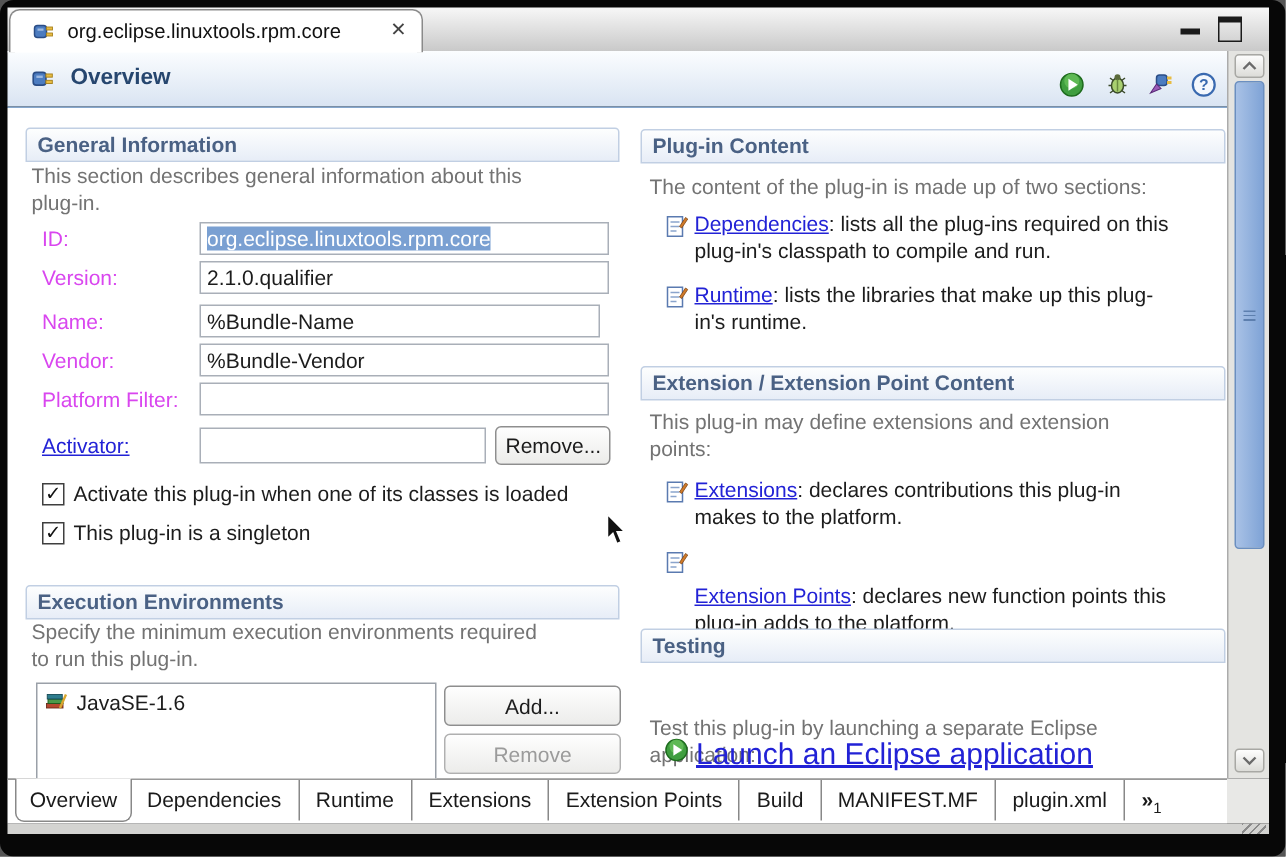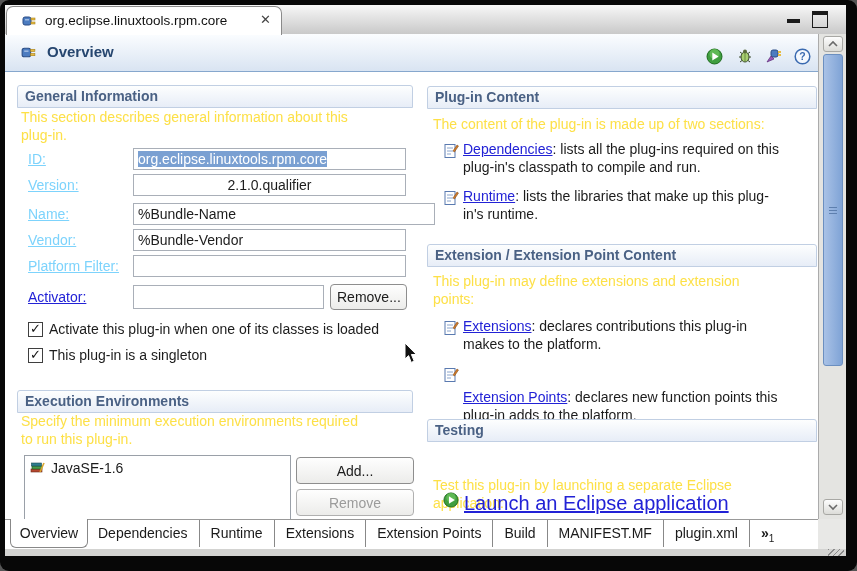--- a/index.html
+++ b/index.html
@@ -16,22 +16,22 @@
   .winbtn-max{left:812px;top:11px;width:14px;height:12px;border:1px solid #1a1a1a;border-top-width:4px;background:transparent;}
   
   .form-header{left:5px;top:34px;width:813px;height:37px;background:linear-gradient(#fbfdff,#d9e4f2);border-bottom:1px solid #86a7cd;}
   .form-title{position:absolute;left:42px;top:9px;font-size:15px;font-weight:bold;color:#26466f;}
   .hicon{position:absolute;top:10px;width:18px;height:18px;}
   
   .content{left:5px;top:72px;width:813px;height:447px;background:#ffffff;}
   .section-titlebar{position:absolute;height:21px;border:1px solid #c1cfe3;border-radius:3px 3px 0 0;
      background:linear-gradient(#fdfefe,#e7edf7);font-size:14px;font-weight:bold;color:#4a6184;
      line-height:21px;padding-left:7px;box-sizing:content-box;}
-  .wraptext{position:absolute;font-size:14px;line-height:17.5px;color:#fde047;white-space:pre-line;}
-  .flabel{position:absolute;font-size:14px;color:#7dd3fc;text-decoration:underline;}
+  .wraptext{position:absolute;font-size:14px;line-height:17.5px;color:#737373;white-space:pre-line;}
+  .flabel{position:absolute;font-size:14px;color:#d946ef;}
   .ffield{position:absolute;border:1px solid #a9afb8;background:#fff;font-size:14px;color:#1c1c1c;
           padding:0 4px;font-family:"Liberation Sans","DejaVu Sans",sans-serif;box-sizing:border-box;}
   .sel{background:#7aa0d2;color:#ffffff;}
   .link{color:#2222d6;text-decoration:underline;cursor:pointer;}
   .btn{position:absolute;border:1px solid #8e8e8e;border-radius:4px;background:linear-gradient(#fefefe,#ececea);
        font-size:14px;color:#1c1c1c;text-align:center;font-family:"Liberation Sans","DejaVu Sans",sans-serif;}
   .btn.disabled{color:#9b9b9b;border-color:#b0b0b0;}
   .cbx{position:absolute;width:13px;height:13px;border:1px solid #3f3f3f;background:#fff;font-size:13px;
        line-height:12px;text-align:center;color:#111;font-weight:bold;}
   .cbx-label{position:absolute;font-size:14px;color:#1c1c1c;}
@@ -131,24 +131,24 @@
   <div class="abs content"></div>
 
   <div class="abs section-titlebar" style="left:17px;top:85px;width:387px;">General Information</div>
   <div class="wraptext" style="left:21px;top:109px;width:392px;">This section describes general information about this
 plug-in.</div>
 
   <span class="flabel" style="left:28px;top:151px;">ID:</span>
   <div class="ffield" style="left:133px;top:148px;width:273px;height:22px;line-height:20px;"><span class="sel">org.eclipse.linuxtools.rpm.core</span></div>
 
   <span class="flabel" style="left:28px;top:177px;">Version:</span>
-  <input class="ffield" style="left: 133px; top: 174px; width: 273px; height: 22px; text-align: center;" value="2.1.0.qualifier">
+  <input class="ffield" style="left: 133px; top: 174px; width: 273px; height: 22px;" value="2.1.0.qualifier">
 
   <span class="flabel" style="left:28px;top:206px;">Name:</span>
-  <input class="ffield" style="left: 133px; top: 203px; width: 302px; height: 22px;" value="%Bundle-Name">
+  <input class="ffield" style="left: 133px; top: 203px; width: 267px; height: 22px;" value="%Bundle-Name">
 
   <span class="flabel" style="left:28px;top:232px;">Vendor:</span>
   <input class="ffield" style="left: 133px; top: 229px; width: 273px; height: 22px;" value="%Bundle-Vendor">
 
   <span class="flabel" style="left:28px;top:258px;">Platform Filter:</span>
   <input class="ffield" style="left: 133px; top: 255px; width: 273px; height: 22px;" value="">
 
   <span class="flabel link" style="left:28px;top:289px;">Activator:</span>
   <input class="ffield" style="left: 133px; top: 285px; width: 191px; height: 24px;" value="">
   <button class="btn" style="left:330px;top:284px;width:77px;height:26px;">Remove...</button>

